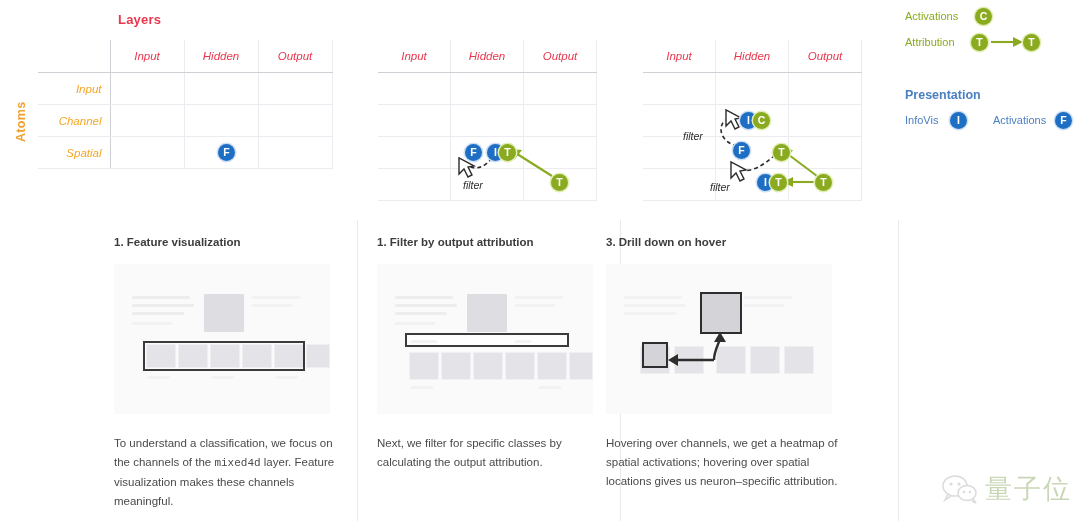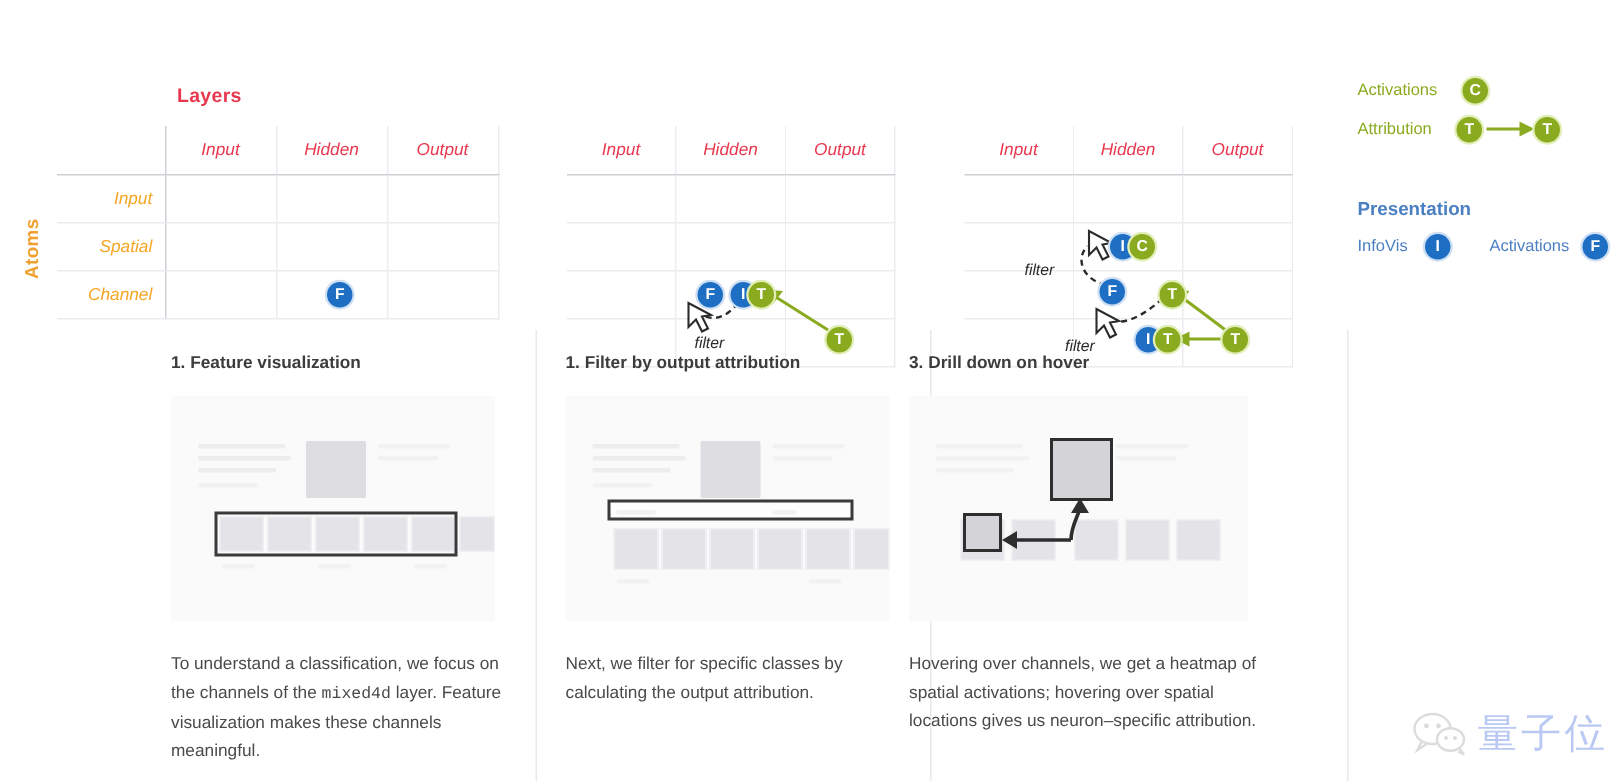--- a/index.html
+++ b/index.html
@@ -13,21 +13,21 @@
     position: relative;
     overflow: hidden;
     font-family: "Liberation Sans", sans-serif;
     color: #333;
   }
 
   
   #top-region {
     position: absolute;
     left: 0; top: 0;
-    width: 1080px; height: 212px; margin-top: 44px;
+    width: 1080px; height: 212px;
   }
 
   .matrix-block { position: absolute; top: 0; }
   #matrix-1 { left: 0;   width: 352px; }
   #matrix-2 { left: 360px; width: 250px; }
   #matrix-3 { left: 625px; width: 250px; }
 
   .matrix-title {
     position: absolute;
     top: 12px;
@@ -249,21 +249,21 @@
   #watermark {
     position: absolute;
     right: 8px; bottom: 14px;
     display: flex;
     align-items: center;
     gap: 7px;
     opacity: .30;
   }
   #watermark .wm-text {
     font-size: 27px;
-    color: #1d4ed8;
+    color: #4d7c0f;
     font-family: Liberation Serif, serif;
     letter-spacing: 2px;
   }
 </style>
 </head>
 <body>
 
 <div id="top-region">
 
   <div class="matrix-block" id="matrix-1">
@@ -278,27 +278,27 @@
         <td class="cell">Hidden</td>
         <td class="cell lastcol">Output</td>
       </tr>
       <tr>
         <td class="rowlab">Input</td>
         <td class="cell"></td>
         <td class="cell"></td>
         <td class="cell lastcol"></td>
       </tr>
       <tr>
+        <td class="rowlab">Channel</td>
+        <td class="cell"></td>
+        <td class="cell"></td>
+        <td class="cell lastcol"></td>
+      </tr>
+      <tr>
         <td class="rowlab">Spatial</td>
-        <td class="cell"></td>
-        <td class="cell"></td>
-        <td class="cell lastcol"></td>
-      </tr>
-      <tr>
-        <td class="rowlab">Channel</td>
         <td class="cell"></td>
         <td class="cell"></td>
         <td class="cell lastcol"></td>
       </tr>
     </tbody>
       </table>
 
     <div class="badge blue" style="left:218px; top:144px;">F</div>
   </div>
 

